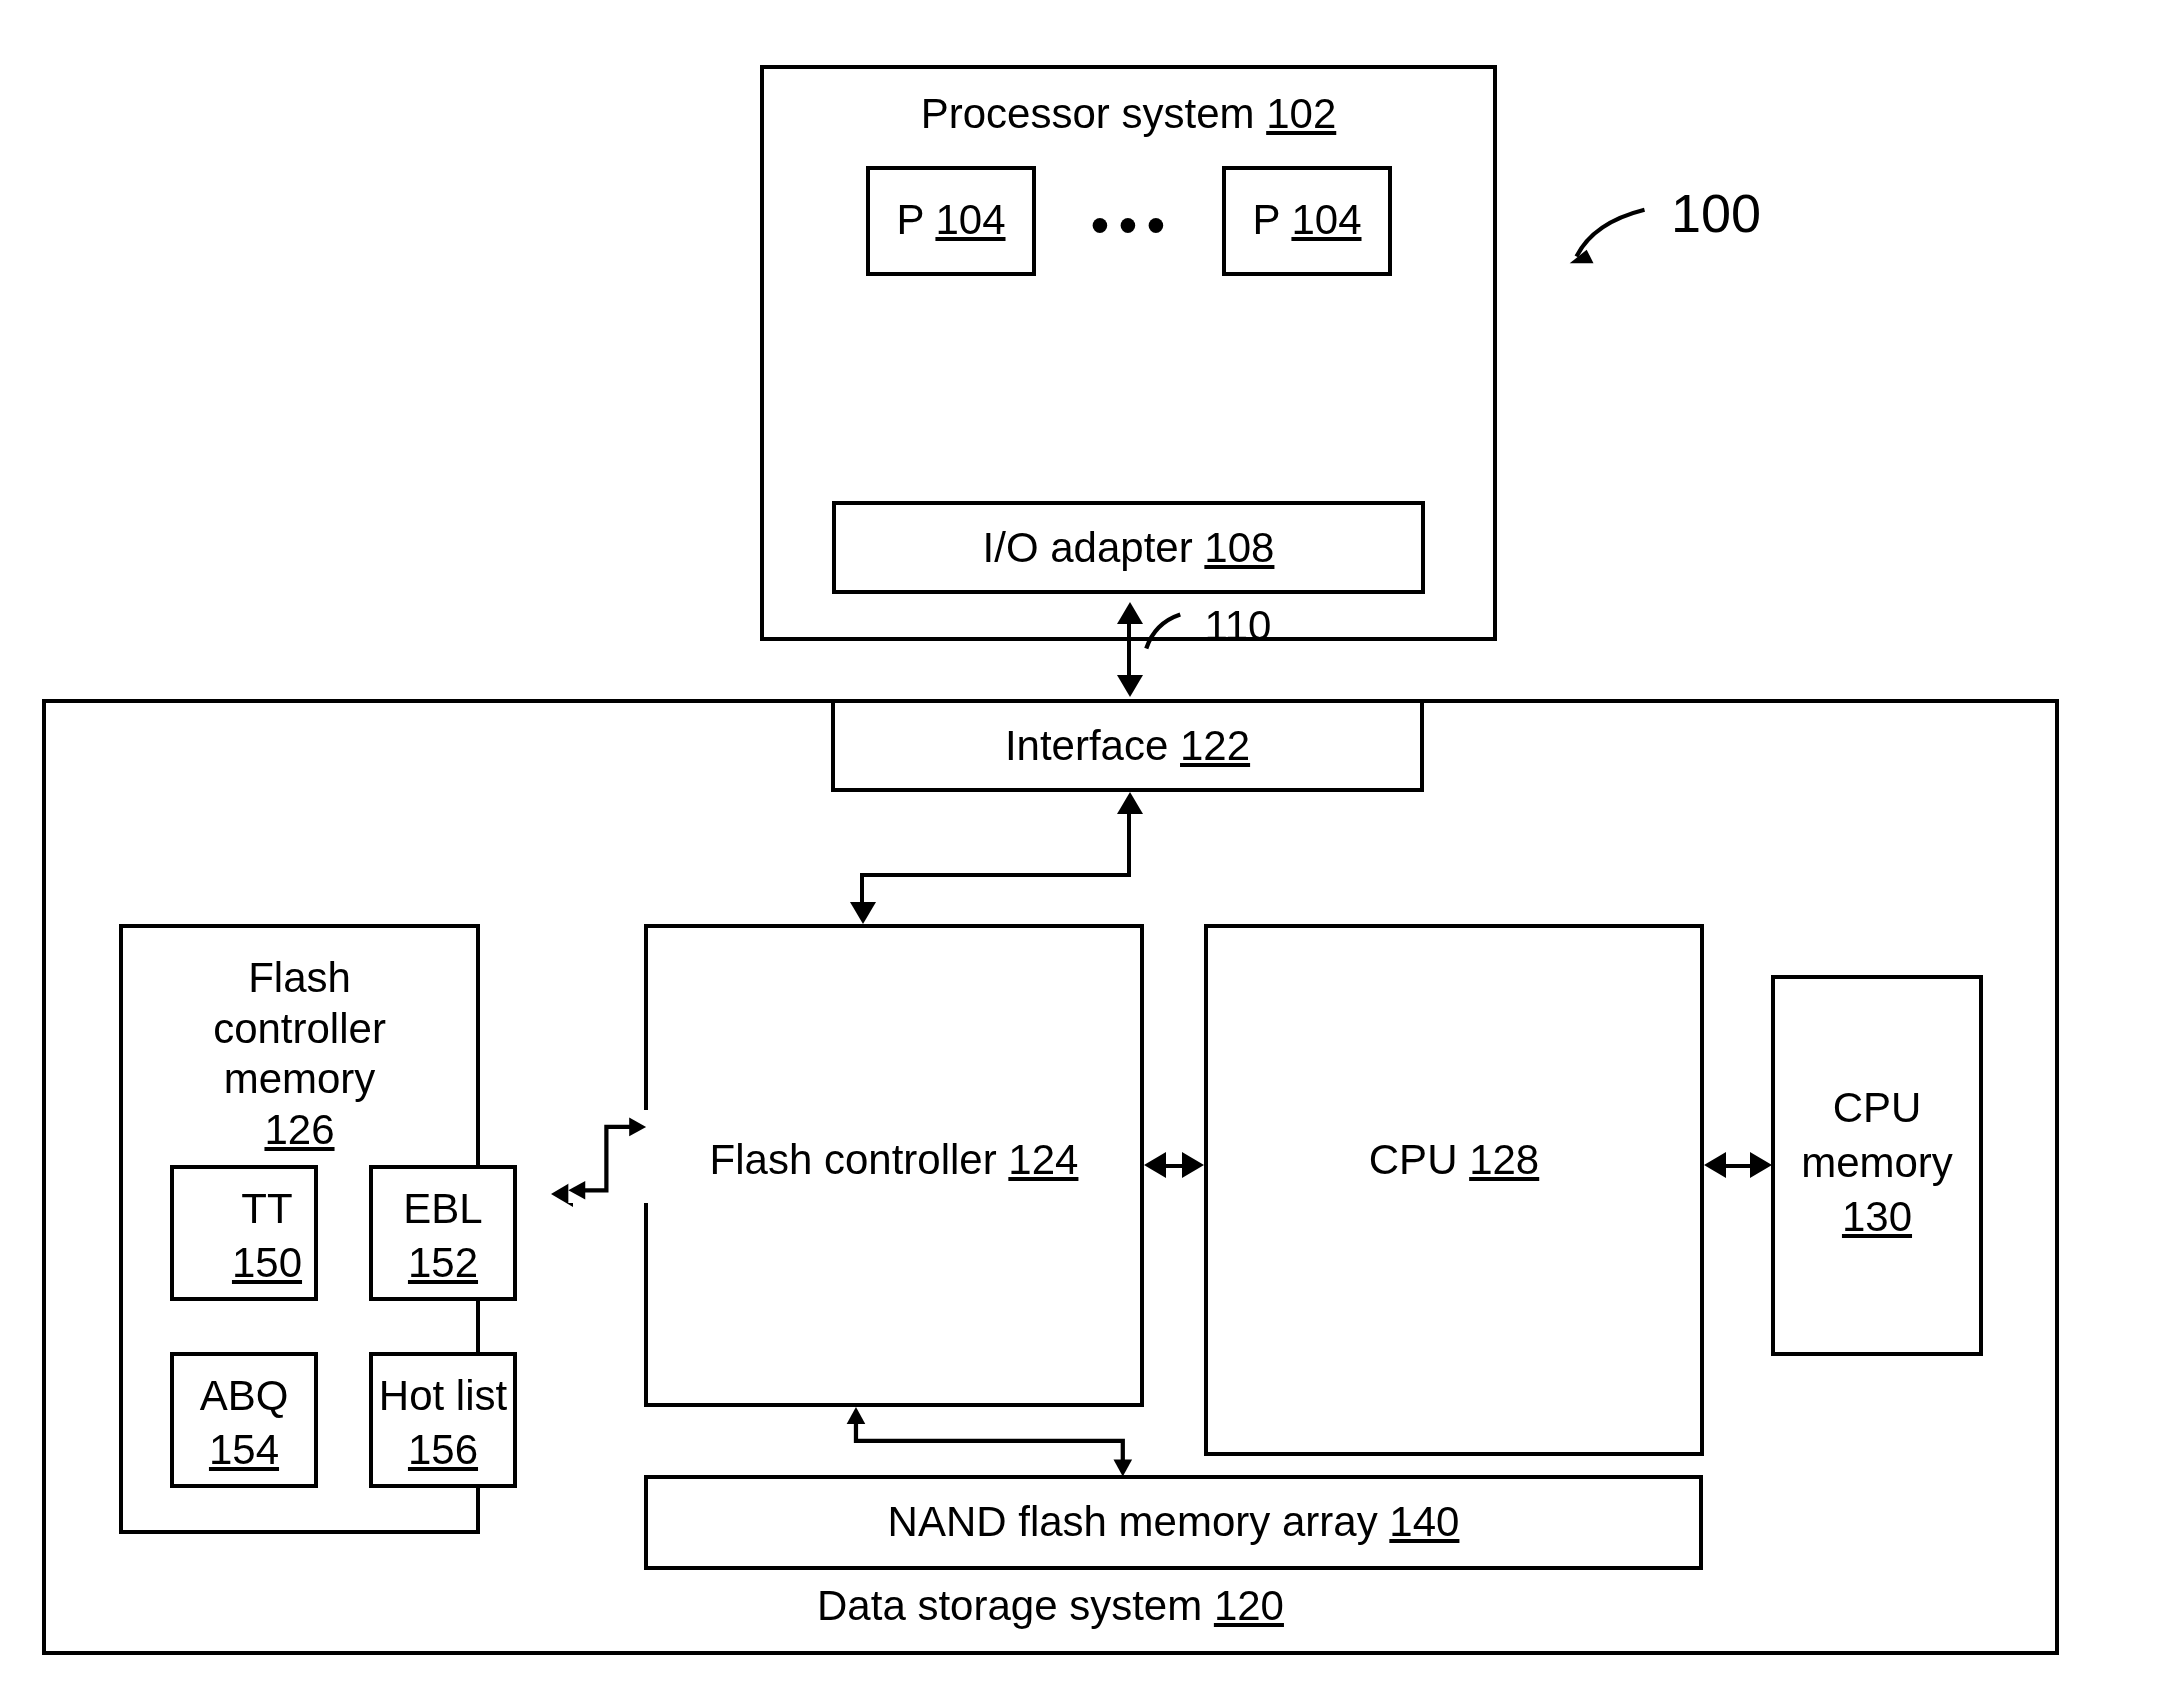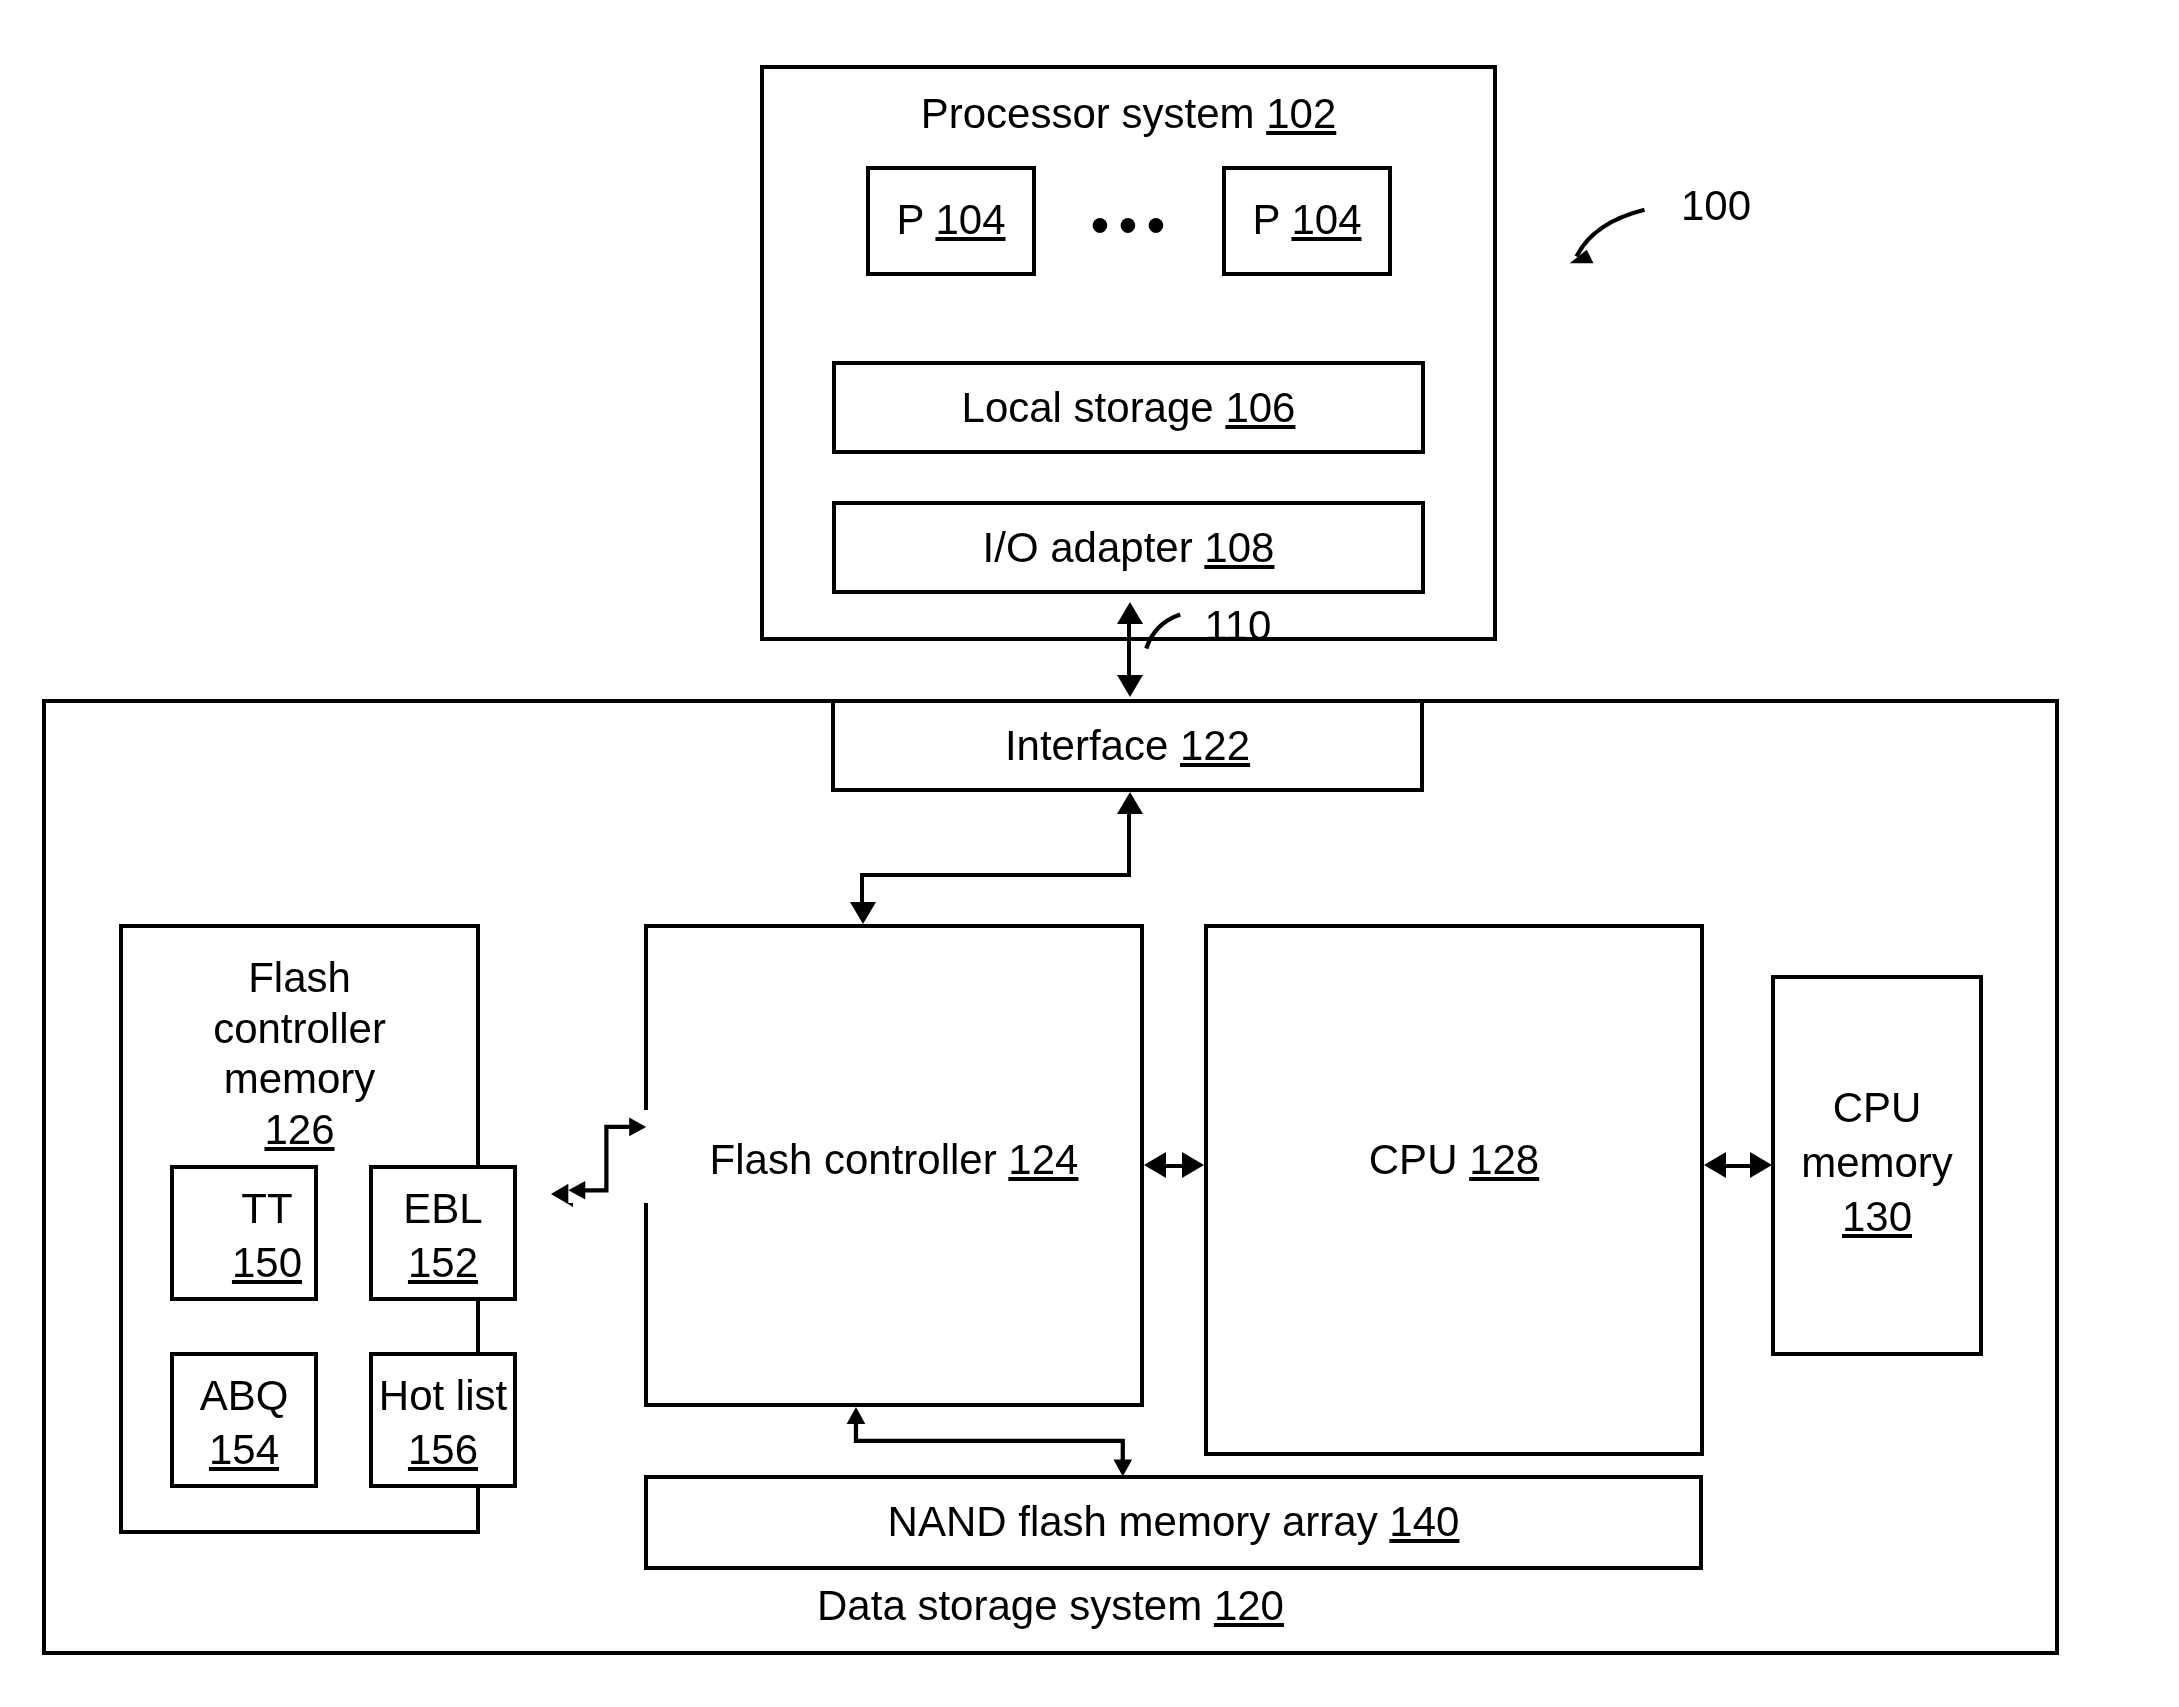--- a/index.html
+++ b/index.html
@@ -73,46 +73,41 @@
     letter-spacing: 10.2px;
   }
 </style>
 </head>
 <body>
 
 <svg class="arrow" style="left:1568px; top:197px; width:102px; height:68px;" viewBox="0 0 120 80" width="102" height="68">
   <path d="M 10 70 Q 30 30 90 15" stroke="#000" stroke-width="5" fill="none"></path>
   <polygon points="2,78 22,62 30,78" fill="#000"></polygon>
 </svg>
-<div class="label" style="left:1665px; top:182px; width:102px; font-size:42px;">100</div>
+<div class="label" style="left:1665px; top:182px; width:102px; font-size:54px;">100</div>
 
 <div class="box" style="left:760px; top:25.4px; width:737px; height:576px;margin-top:40px;">
   <div class="label" style="top:21px;">
     <span>Processor system</span> <span class="u">102</span>
   </div>
 
   <div class="box" style="left:102px; top:97px; width:170px; height:110px;">
     <div class="label" style="top:25.4px;">
       <span>P</span> <span class="u">104</span>
     </div>
   </div>
 
   <div class="dots" style="left:314px; top:127px; width:110px; text-align:center;">•••</div>
 
   <div class="box" style="left:458px; top:97px; width:170px; height:110px;">
     <div class="label" style="top:25.4px;">
       <span>P</span> <span class="u">104</span>
     </div>
   </div>
 
-  <div class="box" style="left:68px; top:292px; width:593px; height:93px;">
-    <div class="label" style="top:18.6px;">
-      <span>Local storage</span> <span class="u">106</span>
-    </div>
-  </div>
 
   <div class="box" style="left:68px; top:432px; width:593px; height:93px;">
     <div class="label" style="top:18.6px;">
       <span>I/O adapter</span> <span class="u">108</span>
     </div>
   </div>
 </div>
 
 <div class="arrow-line-v" style="left:1127px; top:619px; height:64px;"></div>
 <div class="arrow-head-u" style="left:1117px; top:602px;"></div>

